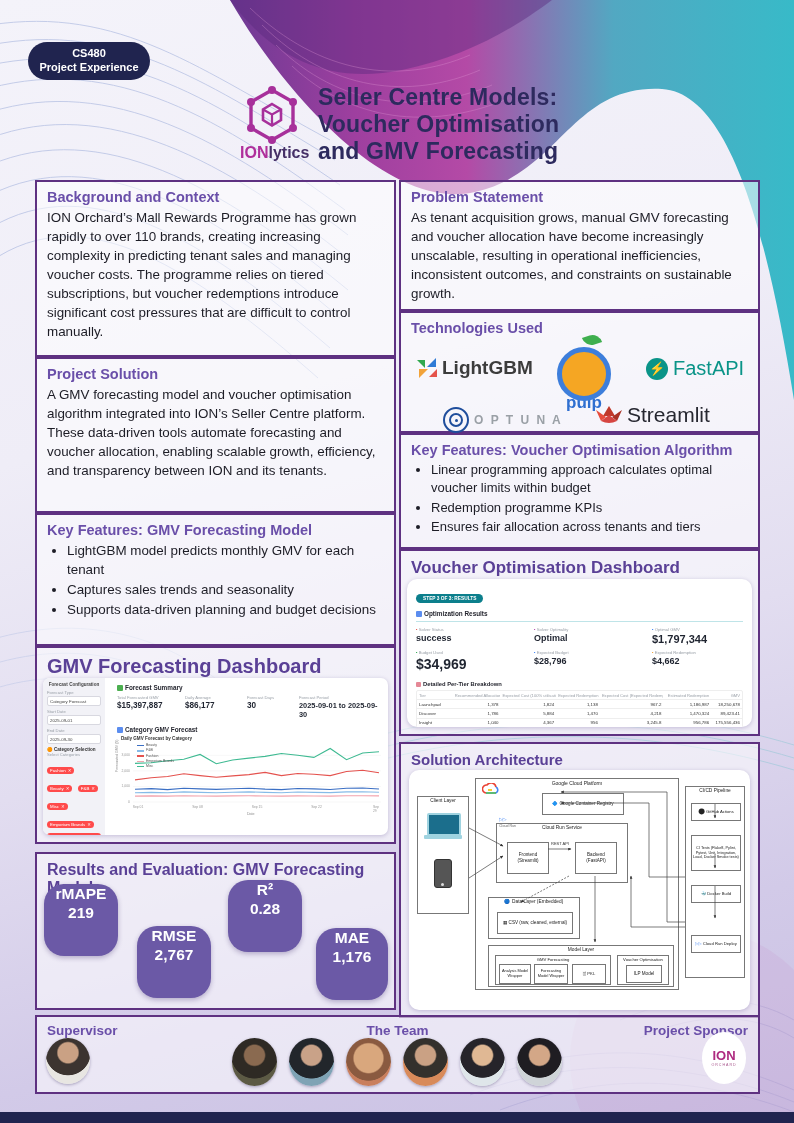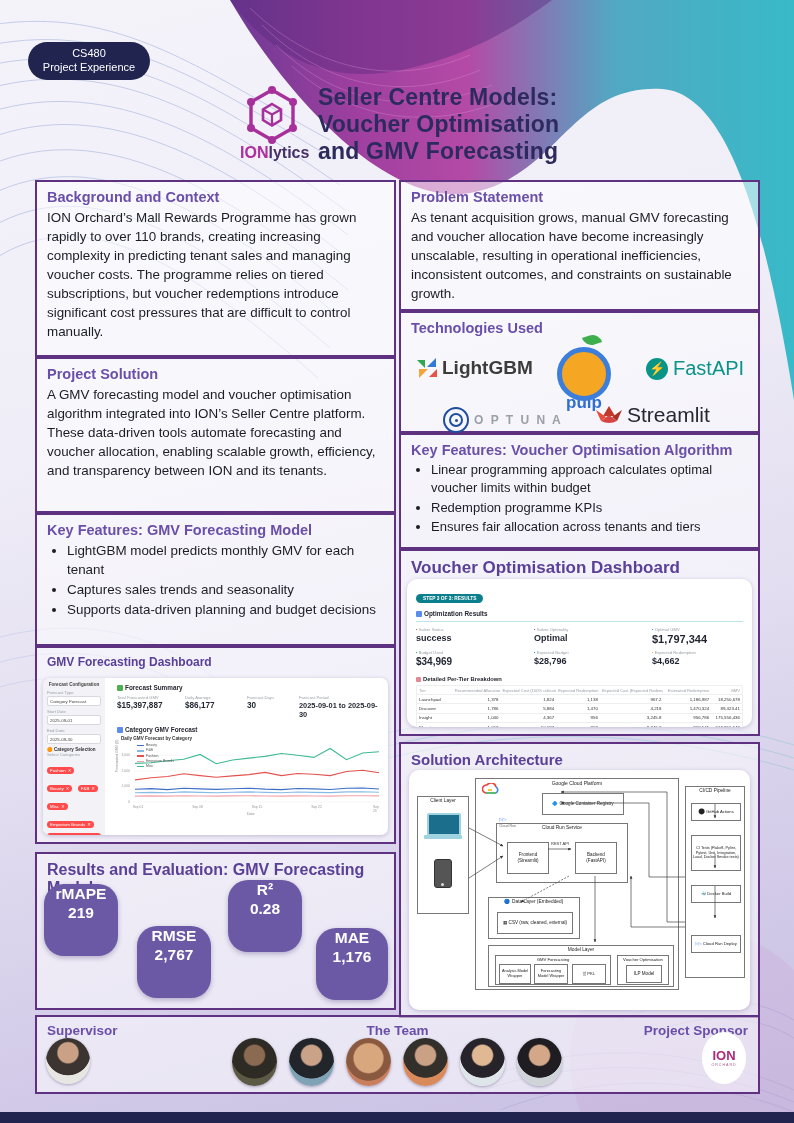--- a/index.html
+++ b/index.html
@@ -4,21 +4,21 @@
 <style>
   html,body{margin:0;padding:0;background:#9a9ab0;}
   .page{position:relative;width:794px;height:1123px;overflow:hidden;
         font-family:"Liberation Sans",sans-serif;
         background:linear-gradient(165deg,#f4f3fa 0%,#efedf7 35%,#e2ddf0 60%,#d2cae8 82%,#c9c0e3 100%);}
   svg{display:block}
   .deco{position:absolute;left:0;top:0;pointer-events:none}
 
   
   .badge{position:absolute;left:28px;top:42px;width:122px;height:38px;background:#20244f;border-radius:19px;
-         color:#fff;font-weight:normal;font-size:11px;line-height:1.25;display:flex;flex-direction:column;
+         color:#fff;font-weight:bold;font-size:11px;line-height:1.25;display:flex;flex-direction:column;
          align-items:center;justify-content:center;text-align:center;}
   .logo-wrap{position:absolute;left:240px;top:84px;width:76px;}
   .logo-text{font-size:16px;font-weight:bold;margin-top:-2px;}
   .logo-text .ion{color:#b02f9b}.logo-text .lytics{color:#463067}
   .title{position:absolute;left:318px;top:84px;font-size:23px;line-height:1.18;font-weight:bold;color:#2d2a5e;letter-spacing:.2px;}
 
   
   .box{position:absolute;border:2px solid #5e3181;background:rgba(255,255,255,.55);
        box-sizing:border-box;padding:7px 10px;}
   .hd{margin:0 0 3px 0;font-size:14.5px;font-weight:bold;color:#6a4fa9;}
@@ -187,21 +187,21 @@
   <div class="box" style="left:35px;top:513px;width:361px;height:133px">
     <h2 class="hd">Key Features: GMV Forecasting Model</h2>
     <ul class="bullets">
       <li>LightGBM model predicts monthly GMV for each tenant</li>
       <li>Captures sales trends and seasonality</li>
       <li>Supports data-driven planning and budget decisions</li>
     </ul>
   </div>
 
   <div class="box" style="left:35px;top:646px;width:361px;height:198px">
-    <h2 class="hd" style="font-size:12px;color:#5a4096">GMV Forecasting Dashboard</h2>
+    <h2 class="hd" style="font-size:20px;color:#5a4096">GMV Forecasting Dashboard</h2>
     <div class="mock" style="left:6px;top:30px;width:345px;height:157px">
       <div class="sidebar">
         <div class="t4" style="text-align:center;font-weight:bold;color:#444">Forecast Configuration</div>
         <div class="mini-label" style="margin-top:3px">Forecast Type</div>
         <div class="sb-input">Category Forecast</div>
         <div class="mini-label">Start Date</div>
         <div class="sb-input">2025-09-01</div>
         <div class="mini-label">End Date</div>
         <div class="sb-input">2025-09-30</div>
         <div class="t4" style="font-weight:bold;color:#333;margin-top:2px">🟠 <span>Category Selection</span></div>
@@ -395,21 +395,21 @@
               <div class="mini-value" style="font-size:9px">Optimal</div>
             </div>
           <div style="flex:1">
               <div class="mini-label"><span style="color:#3b82f6">▪</span> <span>Optimal GMV</span></div>
               <div class="mini-value" style="font-size:11px">$1,797,344</div>
             </div>
         </div>
         <div style="display:flex;margin-top:5px">
           <div style="width:118px">
               <div class="mini-label"><span style="color:#2fa84f">▪</span> <span>Budget Used</span></div>
-              <div class="mini-value" style="font-size:10px">$34,969</div>
+              <div class="mini-value" style="font-size:14px">$34,969</div>
             </div>
           <div style="width:118px">
               <div class="mini-label"><span style="color:#3b82f6">▪</span> <span>Expected Budget</span></div>
               <div class="mini-value" style="font-size:9px">$28,796</div>
             </div>
           <div style="flex:1">
               <div class="mini-label"><span style="color:#f2a33a">▪</span> <span>Expected Redemption</span></div>
               <div class="mini-value" style="font-size:9px">$4,662</div>
             </div>
         </div>

